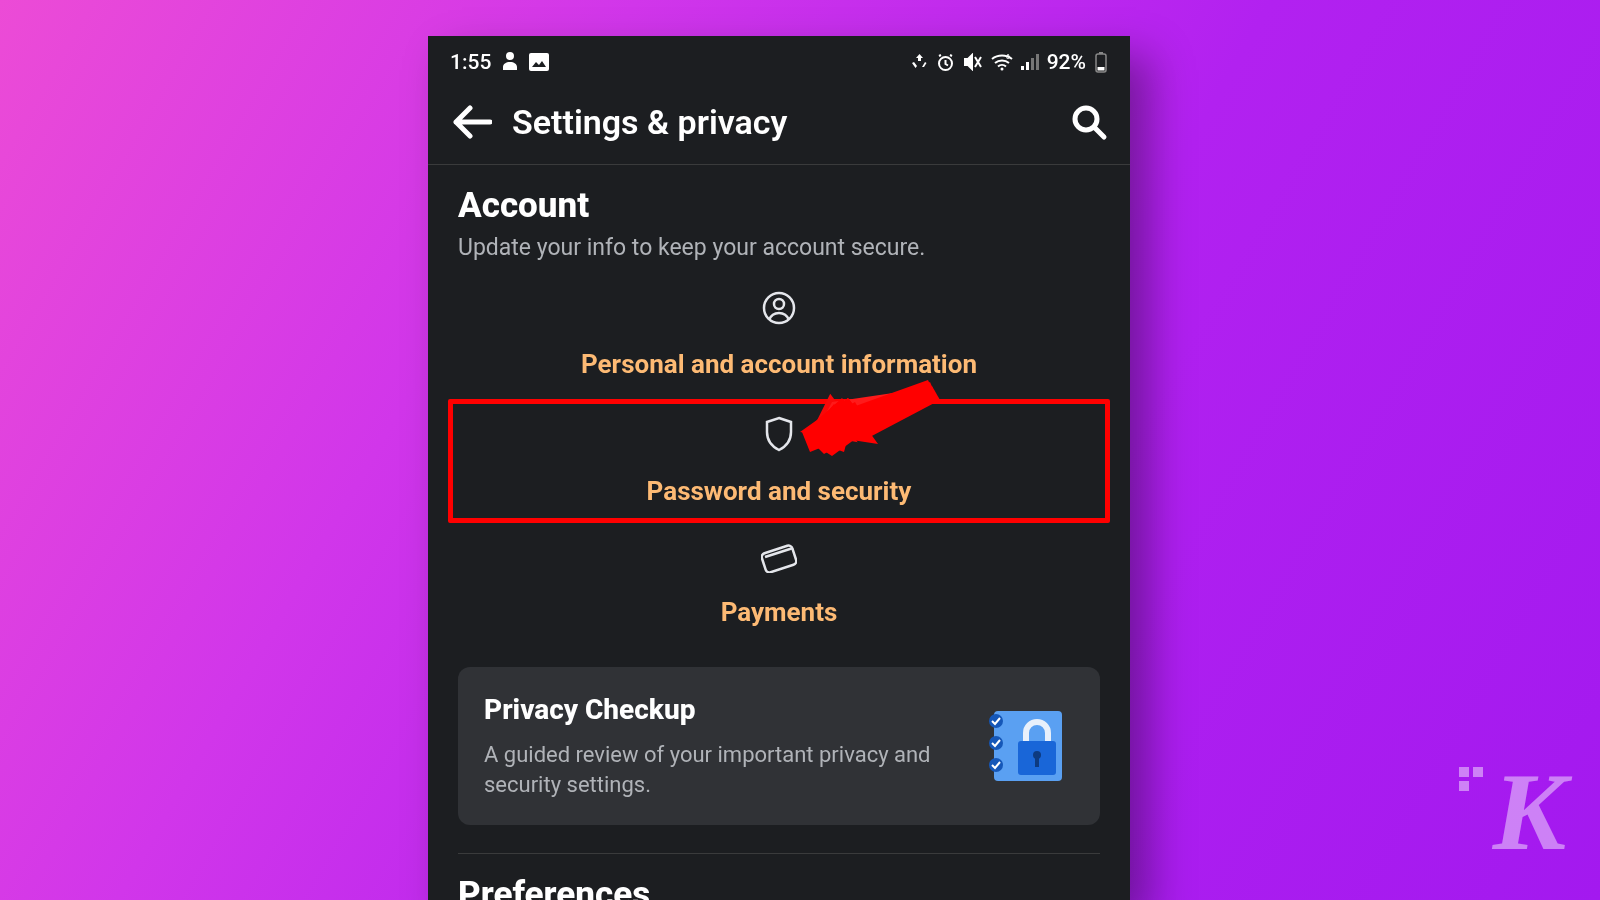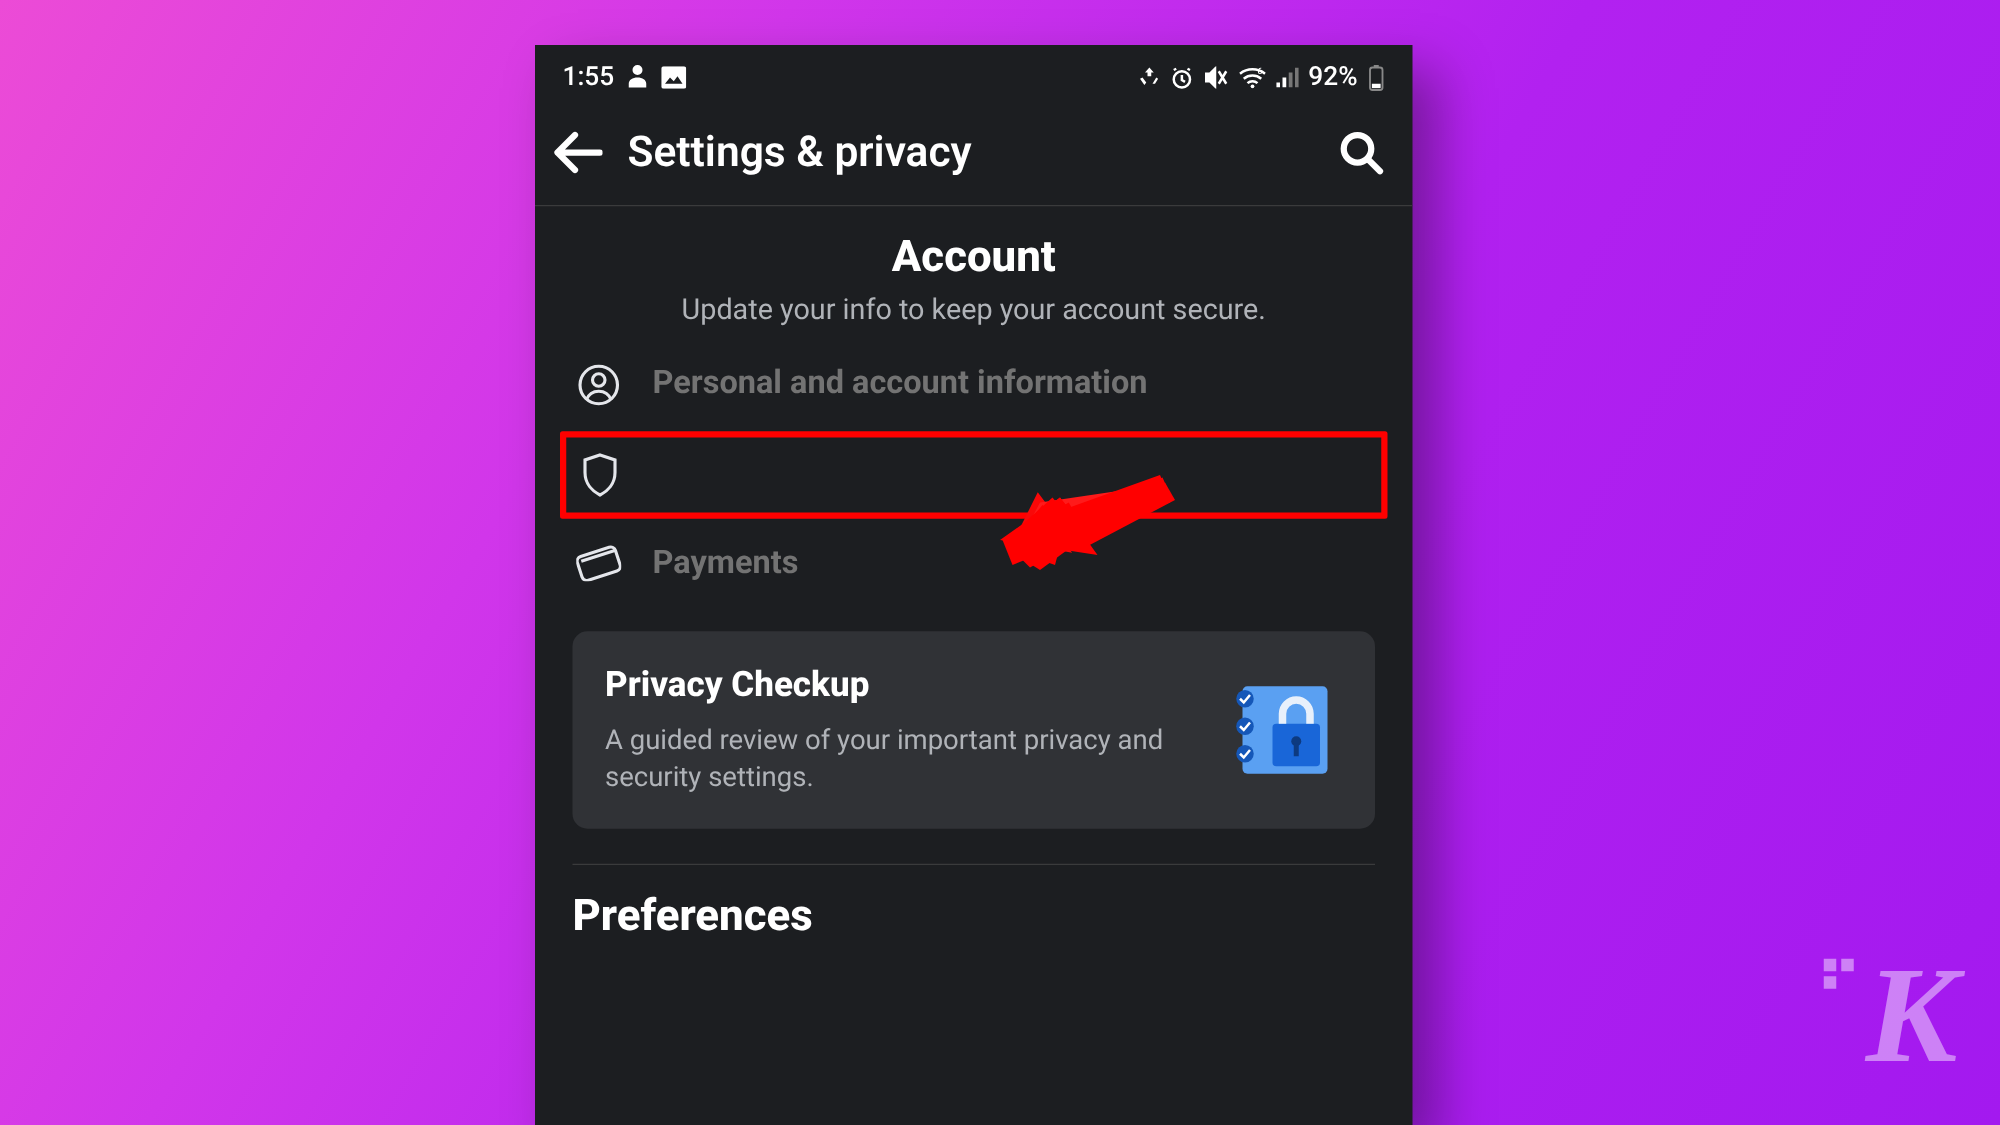--- a/index.html
+++ b/index.html
@@ -24,34 +24,35 @@
     font-size: 21px; font-weight: 500;
     color: #fff;
   }
   .status-left { display: flex; align-items: center; gap: 10px; }
   .status-right { display: flex; align-items: center; gap: 8px; }
   .status-right .pct { font-size: 21px; }
   .ico { display:inline-flex; }
   
   .header {
     display: flex; align-items: center; gap: 20px;
-    padding: 18px 22px 22px 12px;
+    padding: 18px 22px 22px 22px;
     border-bottom: 1px solid #3a3b3c;
   }
   .header .title { font-size: 34px; font-weight: 600; flex: 1; }
   
-  .section-header { padding: 20px 30px 0 30px; text-align: center; }
+  .section-header { padding: 20px 30px 0 30px; }
   .section-title { font-size: 35px; font-weight: 800; }
   .section-sub { font-size: 23px; color: #b0b3b8; margin-top: 8px; }
   .menu { padding: 14px 20px 0 20px; }
   .menu-item {
-    display: flex; gap: 24px;
+    display: flex; align-items: center; gap: 24px;
     padding: 16px 12px;
     font-size: 26px; font-weight: 700;
-    color: #737373;
+    color: #fdba74;
+    flex-direction: column;
   }
   .menu-item .icon-wrap { width: 38px; display:flex; justify-content:center; }
   .highlight {
     border: 5px solid #f00;
     border-radius: 2px;
     padding: 12px 8px;
     margin: 4px 0;
     position: relative;
   }
   .arrow {
@@ -179,20 +180,21 @@
       </span>
       <span>Personal and account information</span>
     </div>
 
     <div class="menu-item highlight">
       <span class="icon-wrap">
         <svg width="32" height="36" viewBox="0 0 32 36">
             <path d="M16 2l12 4v10c0 9-6 15-12 18C10 31 4 25 4 16V6l12-4z" stroke="#e4e6eb" stroke-width="2.5" fill="none"></path>
           </svg>
       </span>
+      <span>Password and security</span>
     </div>
 
     <div class="menu-item">
       <span class="icon-wrap">
         <svg width="36" height="30" viewBox="0 0 36 30">
             <rect x="2" y="6" width="32" height="20" rx="4" stroke="#e4e6eb" stroke-width="2.5" fill="none" transform="rotate(-18 18 16)"></rect>
             <path d="M4 14l28-9" stroke="#e4e6eb" stroke-width="2.5"></path>
           </svg>
       </span>
       <span>Payments</span>

